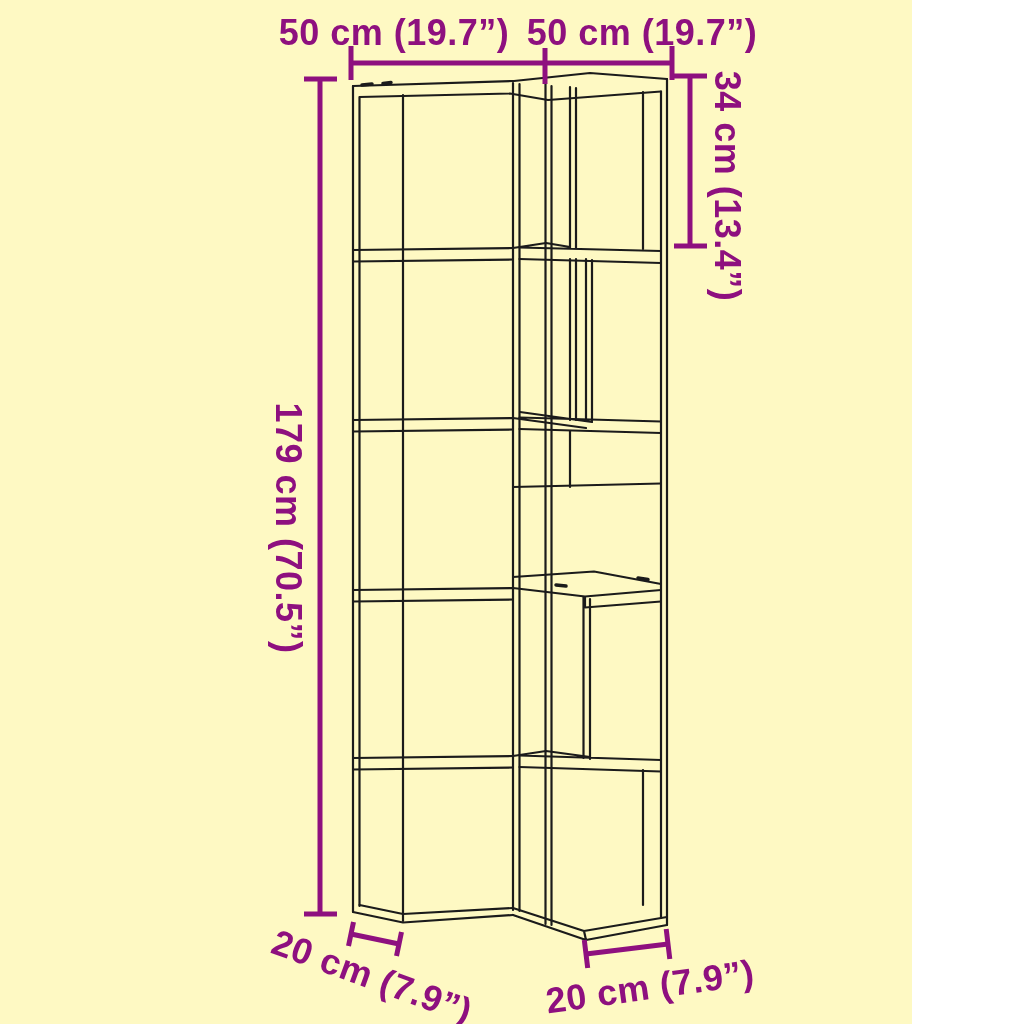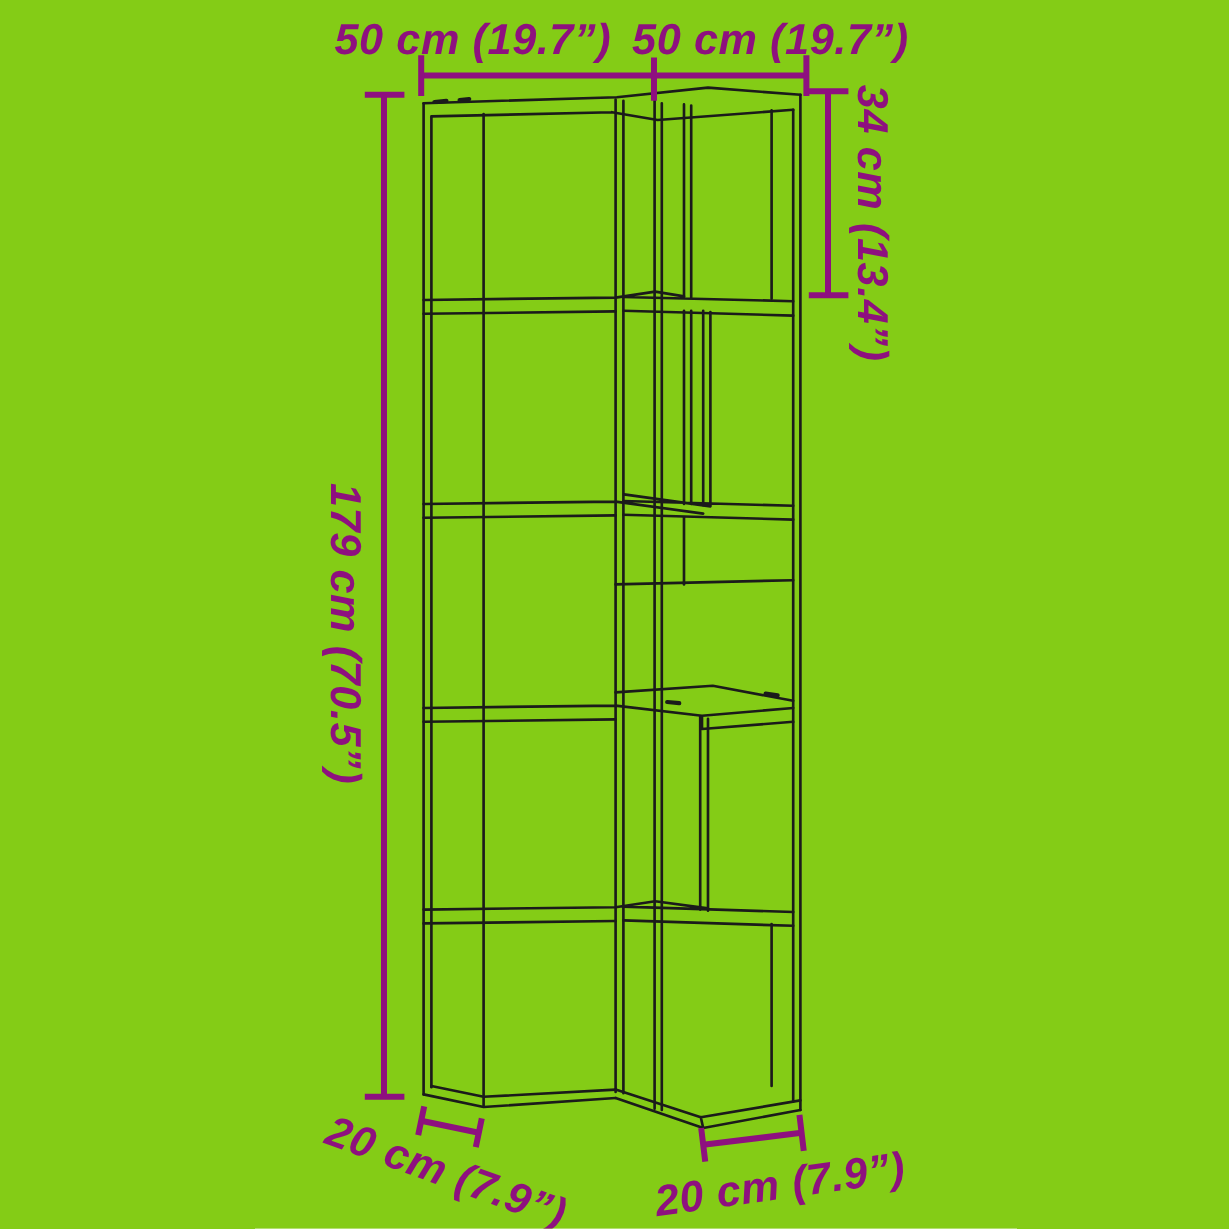--- a/index.html
+++ b/index.html
@@ -2,26 +2,25 @@
 <html><head>
 <meta charset="utf-8">
 <style>
   html, body {
     margin: 0;
     padding: 0;
     background: #ffffff;
   }
   .stage {
     position: relative;
-    width: 1024px;
+    width: 912px;
     height: 1024px;
-    background: #84cc16;
+    background: #fef9c3;
     overflow: hidden;
     font-family: "Liberation Sans", sans-serif;
-    font-style: italic;
   }
   .stage svg {
     position: absolute;
     left: 0;
     top: 0;
   }
   .dim-label {
     position: absolute;
     font-weight: 700;
     font-size: 36px;

